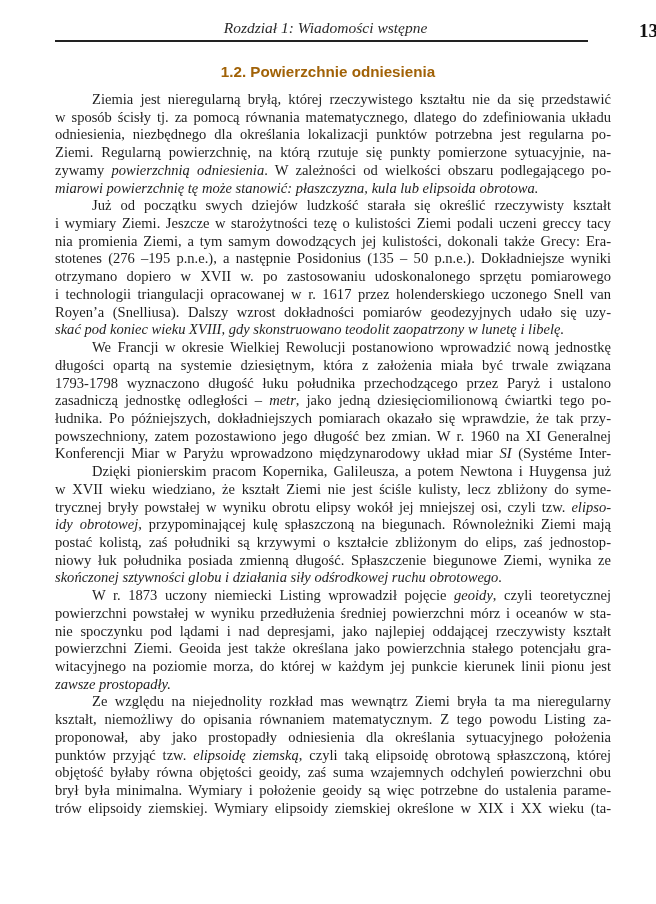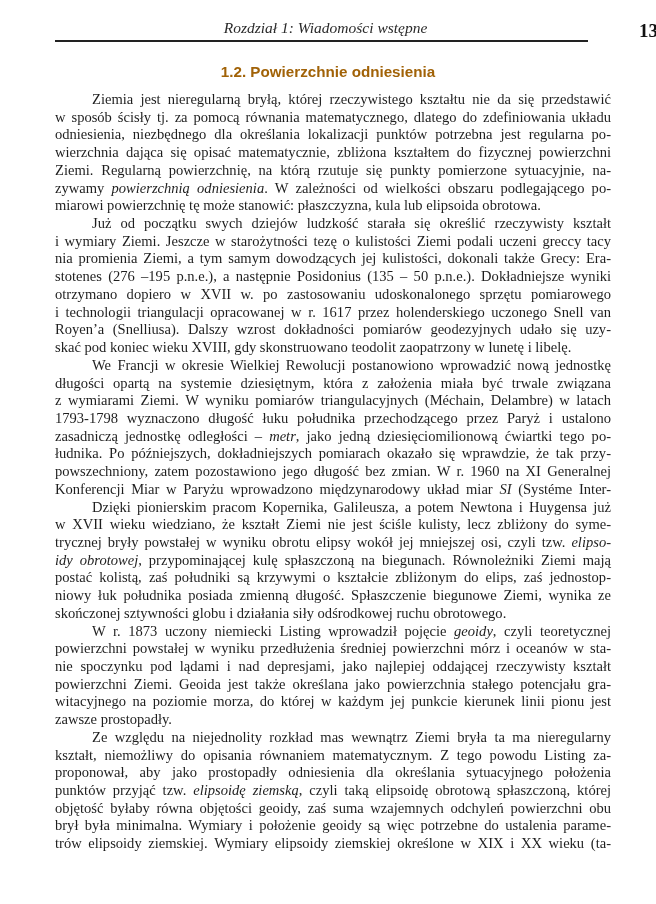--- a/index.html
+++ b/index.html
@@ -75,20 +75,21 @@
   }
   .line {
     display: block;
     text-align: justify;
     text-align-last: justify;
     white-space: nowrap;
     overflow: visible;
   }
   .line.last {
     text-align-last: left;
+    font-style: italic;
   }
   .line.first {
     padding-left: 37px;
   }
   em { }
 </style>
 </head>
 <body>
 
 <div class="page">
@@ -97,39 +98,37 @@
   </div>
   <div class="page-number">13</div>
 
   <h2 class="section-title" style="margin:0;">1.2. Powierzchnie odniesienia</h2>
 
   <div class="body-text" id="body-text">
       <div>
         <span class="line first">Ziemia jest nieregularną bryłą, której rzeczywistego kształtu nie da się przedstawić</span>
         <span class="line">w sposób ścisły tj. za pomocą równania matematycznego, dlatego do zdefiniowania układu</span>
         <span class="line">odniesienia, niezbędnego dla określania lokalizacji punktów potrzebna jest regularna po-</span>
-        <span class="line">wierzchnia dająca się opisać matematycznie, zbliżona kształtem do fizycznej powierzchni</span>
         <span class="line">Ziemi. Regularną powierzchnię, na którą rzutuje się punkty pomierzone sytuacyjnie, na-</span>
         <span class="line">zywamy <em>powierzchnią odniesienia</em>. W zależności od wielkości obszaru podlegającego po-</span>
         <span class="line last">miarowi powierzchnię tę może stanowić: płaszczyzna, kula lub elipsoida obrotowa.</span>
       </div>
       <div>
         <span class="line first">Już od początku swych dziejów ludzkość starała się określić rzeczywisty kształt</span>
         <span class="line">i wymiary Ziemi. Jeszcze w starożytności tezę o kulistości Ziemi podali uczeni greccy tacy</span>
         <span class="line">nia promienia Ziemi, a tym samym dowodzących jej kulistości, dokonali także Grecy: Era-</span>
         <span class="line">stotenes (276 –195 p.n.e.), a następnie Posidonius (135 – 50 p.n.e.). Dokładniejsze wyniki</span>
         <span class="line">otrzymano dopiero w XVII w. po zastosowaniu udoskonalonego sprzętu pomiarowego</span>
         <span class="line">i technologii triangulacji opracowanej w r. 1617 przez holenderskiego uczonego Snell van</span>
         <span class="line">Royen’a (Snelliusa). Dalszy wzrost dokładności pomiarów geodezyjnych udało się uzy-</span>
         <span class="line last">skać pod koniec wieku XVIII, gdy skonstruowano teodolit zaopatrzony w lunetę i libelę.</span>
       </div>
       <div>
         <span class="line first">We Francji w okresie Wielkiej Rewolucji postanowiono wprowadzić nową jednostkę</span>
         <span class="line">długości opartą na systemie dziesiętnym, która z założenia miała być trwale związana</span>
-        <span class="line">z wymiarami Ziemi. W wyniku pomiarów triangulacyjnych (Méchain, Delambre) w latach</span>
         <span class="line">1793-1798 wyznaczono długość łuku południka przechodzącego przez Paryż i ustalono</span>
         <span class="line">zasadniczą jednostkę odległości – <em>metr</em>, jako jedną dziesięciomilionową ćwiartki tego po-</span>
         <span class="line">łudnika. Po późniejszych, dokładniejszych pomiarach okazało się wprawdzie, że tak przy-</span>
         <span class="line">powszechniony, zatem pozostawiono jego długość bez zmian. W r. 1960 na XI Generalnej</span>
         <span class="line">Konferencji Miar w Paryżu wprowadzono międzynarodowy układ miar <em>SI</em> (Systéme Inter-</span>
       </div>
       <div>
         <span class="line first">Dzięki pionierskim pracom Kopernika, Galileusza, a potem Newtona i Huygensa już</span>
         <span class="line">w XVII wieku wiedziano, że kształt Ziemi nie jest ściśle kulisty, lecz zbliżony do syme-</span>
         <span class="line">trycznej bryły powstałej w wyniku obrotu elipsy wokół jej mniejszej osi, czyli tzw. <em>elipso-</em></span>

